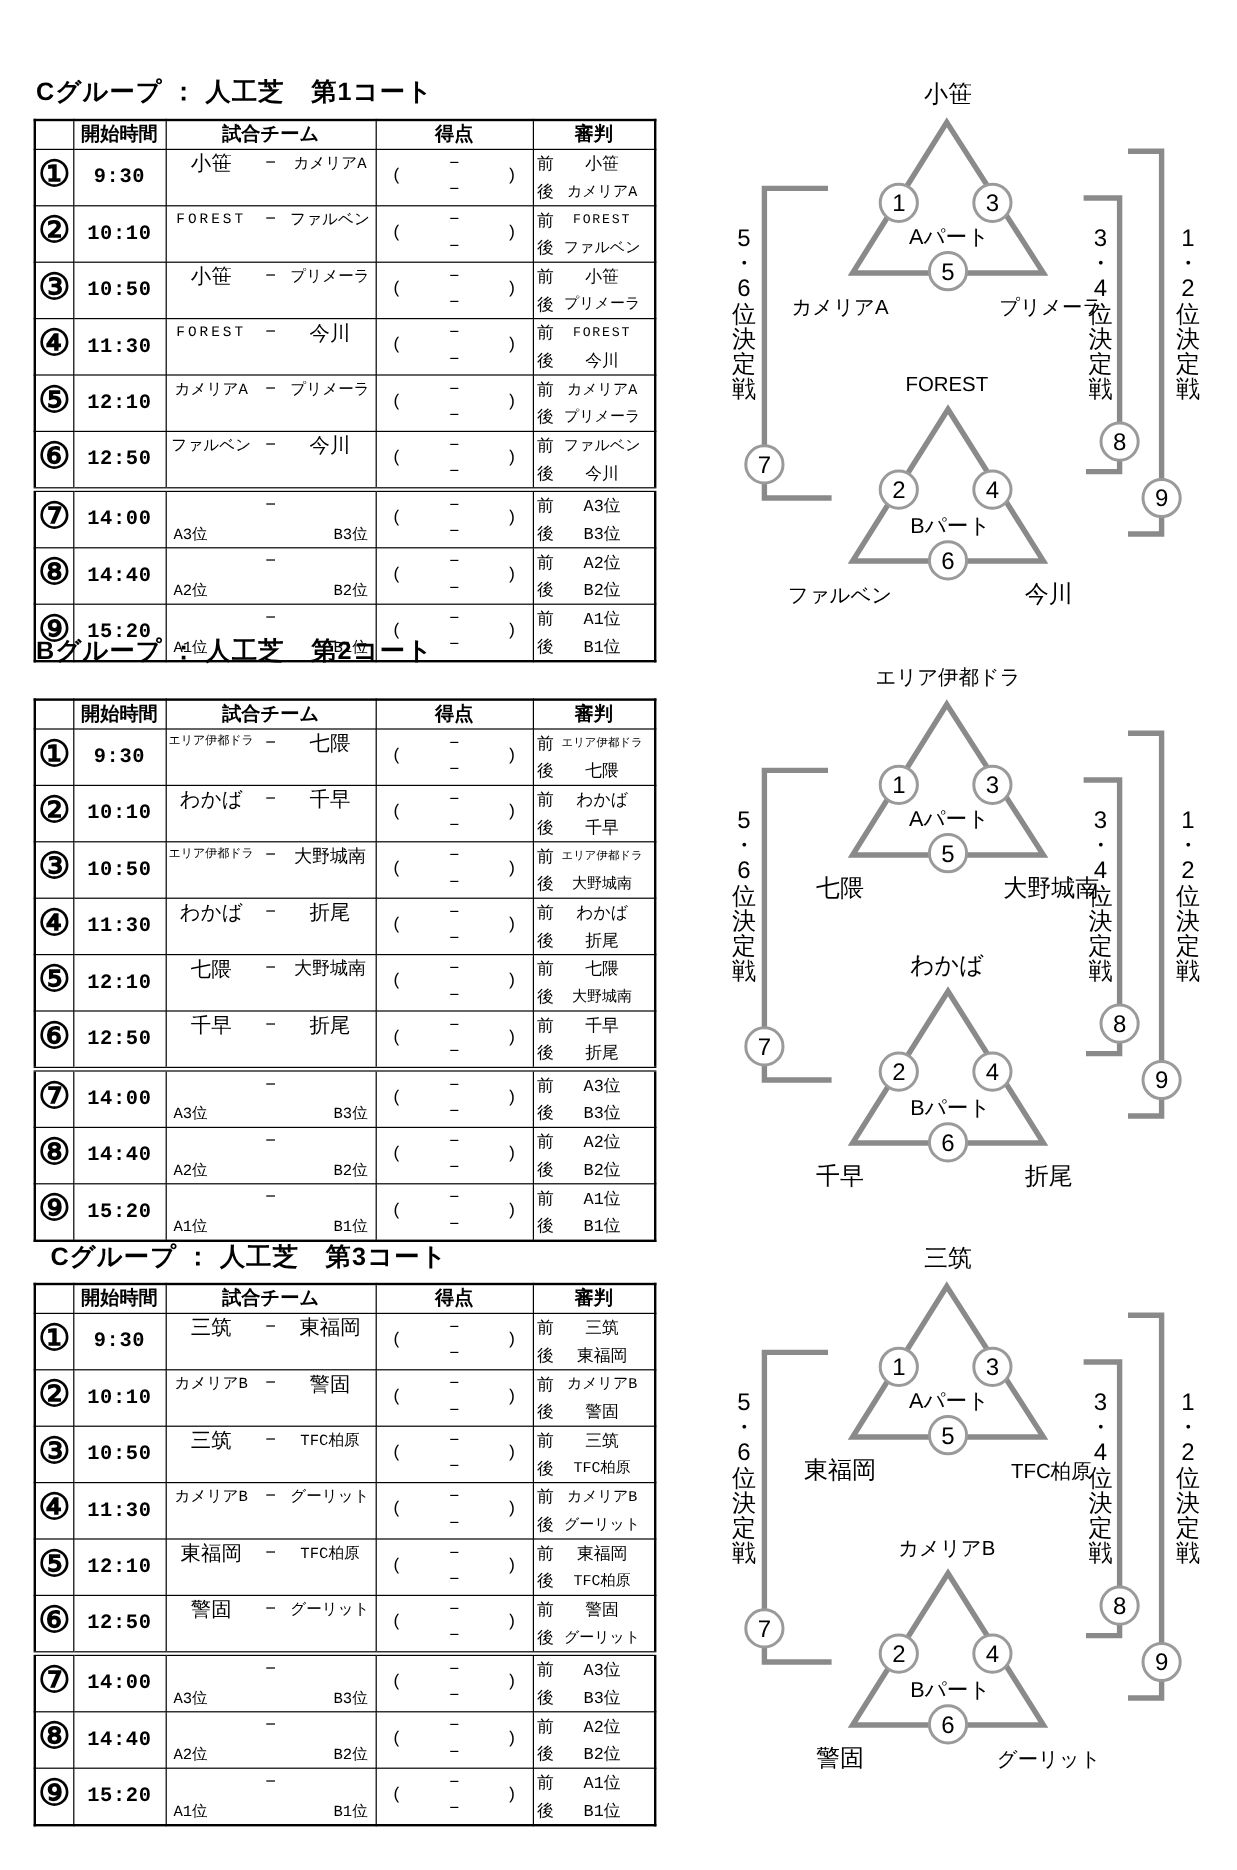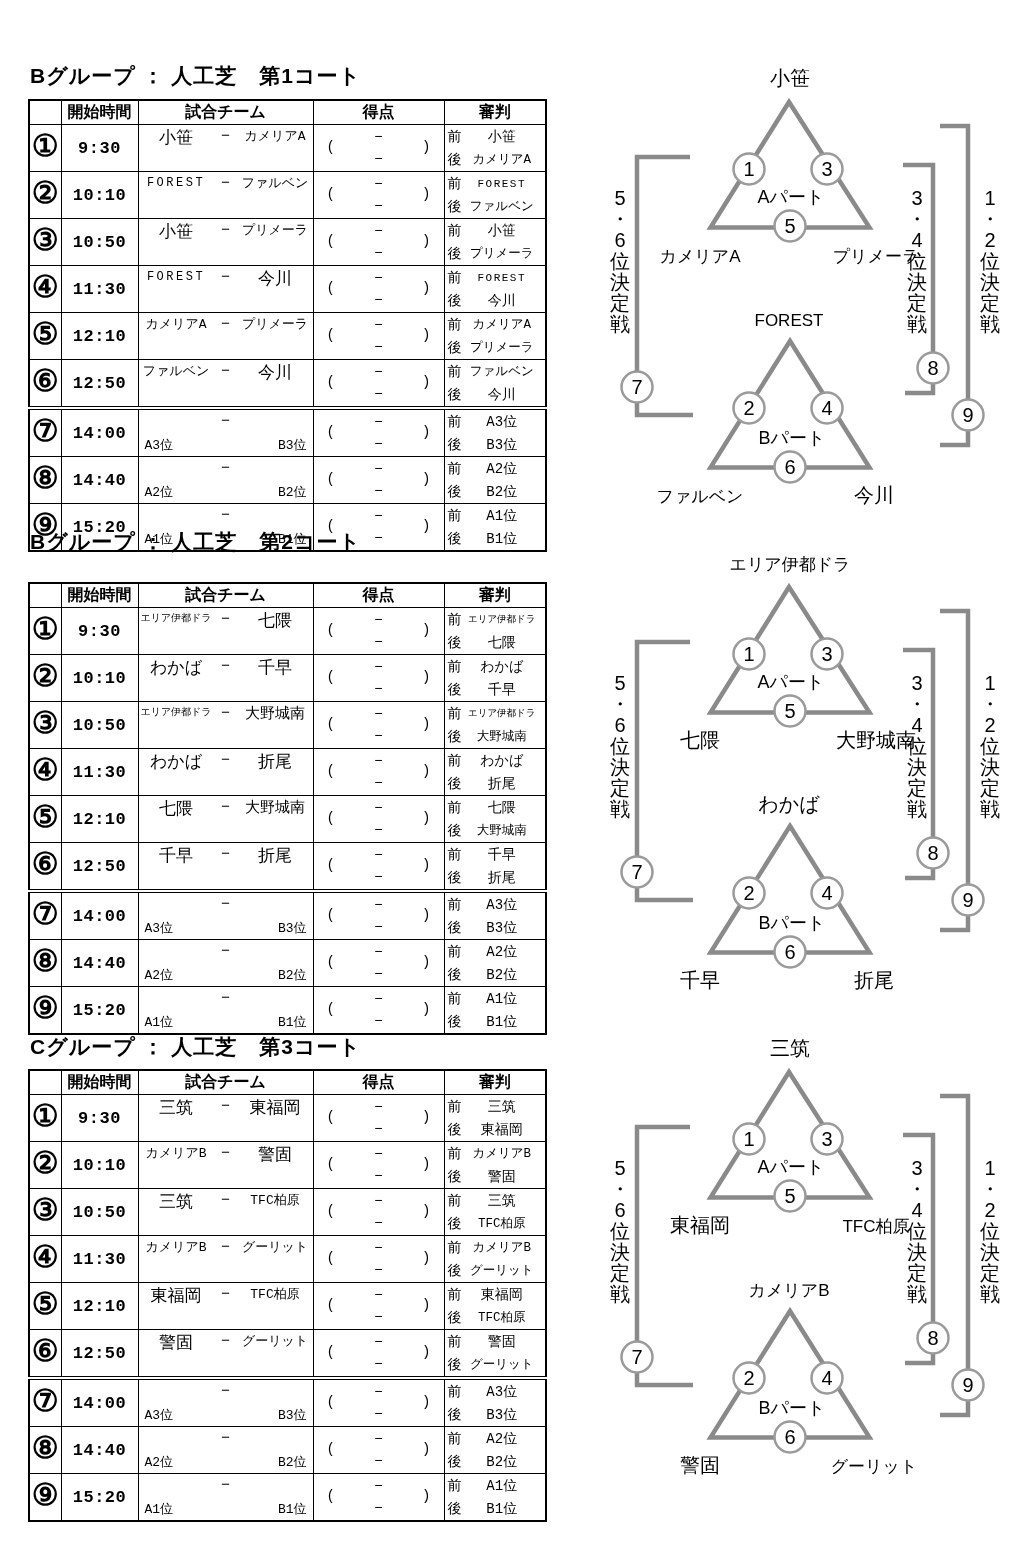--- a/index.html
+++ b/index.html
@@ -35,21 +35,21 @@
   svg.diagram text{font-family:"Liberation Sans","DejaVu Sans",sans-serif;fill:#000;}
   .footnote{position:absolute;top:1512px;font-size:19px;font-weight:600;letter-spacing:0.5px;white-space:nowrap;}
   .fn-left{left:30px;}
   .fn-right{left:637px;}
 </style>
 </head>
 <body>
 
 <div class="page">
   <div id="groups-root">
-      <div class="group-label" style="top: 62px;">Bグループ ： 人工芝　第1コート</div>
+      <div class="group-label" style="top: 62px;">Cグループ ： 人工芝　第1コート</div>
       <table class="sched" style="top: 99px;">
         <colgroup>
           <col style="width: 32px;">
           <col style="width: 77px;">
           <col style="width: 175px;">
           <col style="width: 131px;">
           <col style="width: 102px;">
         </colgroup>
         <thead>
           <tr>
@@ -671,21 +671,21 @@
         <g>
           <text x="390" y="145" text-anchor="middle" font-size="20">1</text>
           <text x="390" y="166" text-anchor="middle" font-size="20">・</text>
           <text x="390" y="187" text-anchor="middle" font-size="20">2</text>
           <text x="390" y="208" text-anchor="middle" font-size="20">位</text>
           <text x="390" y="229" text-anchor="middle" font-size="20">決</text>
           <text x="390" y="250" text-anchor="middle" font-size="20">定</text>
           <text x="390" y="271" text-anchor="middle" font-size="20">戦</text>
         </g>
       </svg>
-      <div class="group-label" style="top: 1033px;">Cグループ ： 人工芝　第3コート</div>
+      <div class="group-label" style="top: 1033px; margin-left: 12px;">Cグループ ： 人工芝　第3コート</div>
       <table class="sched" style="top: 1069px;">
         <colgroup>
           <col style="width: 32px;">
           <col style="width: 77px;">
           <col style="width: 175px;">
           <col style="width: 131px;">
           <col style="width: 102px;">
         </colgroup>
         <thead>
           <tr>

